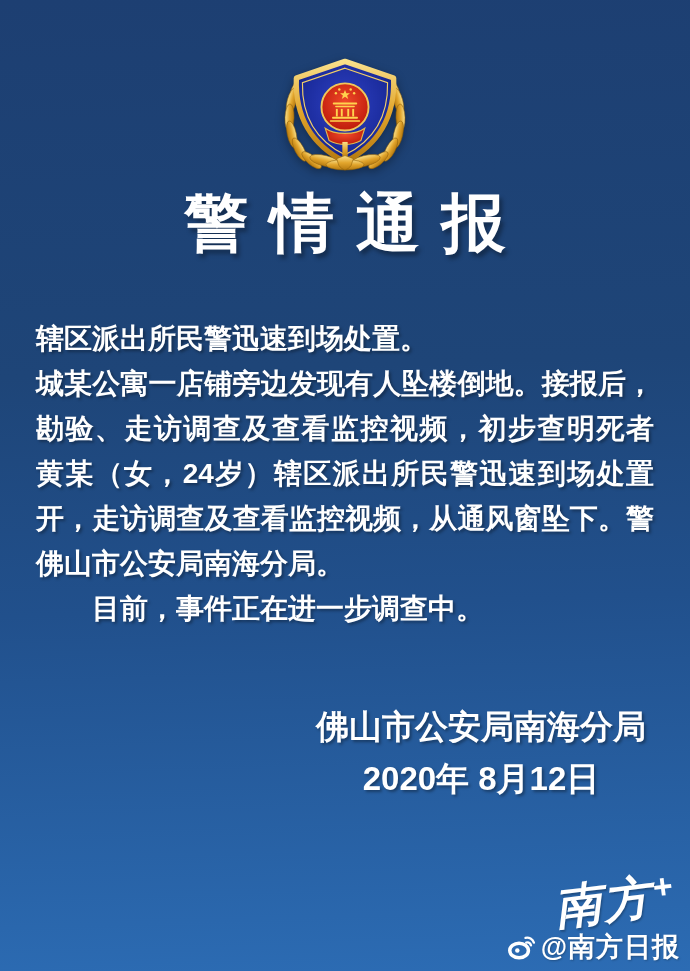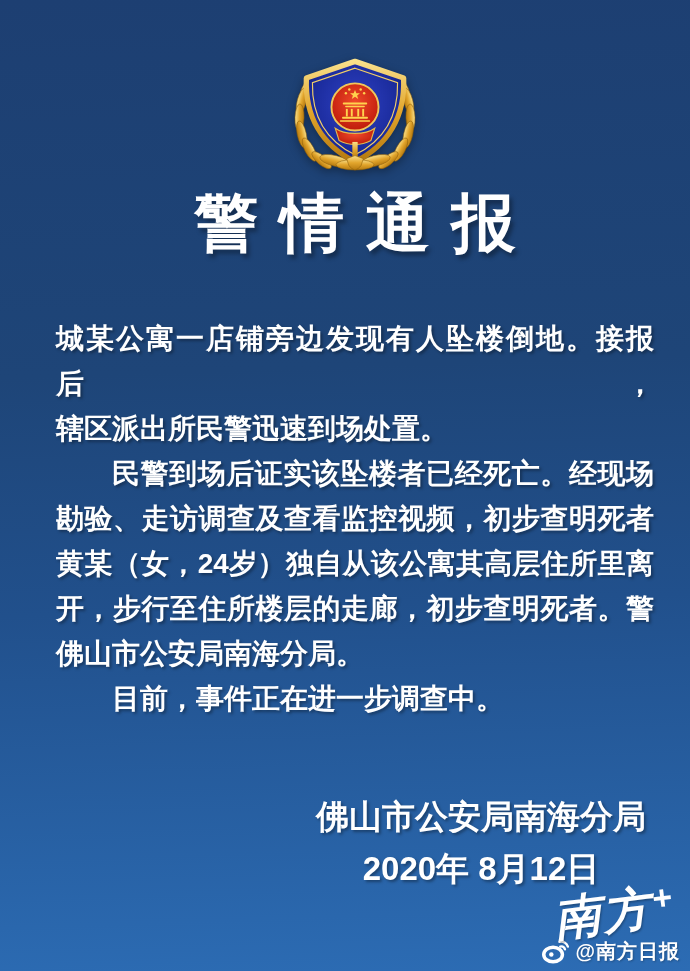--- a/index.html
+++ b/index.html
@@ -8,21 +8,20 @@
     font-family: "Liberation Sans", "DejaVu Sans", sans-serif;
     color: #ffffff;
     overflow: hidden;
   }
   .page {
     position: relative;
     width: 690px;
     height: 971px;
     background: linear-gradient(178deg, #1d3f72 0%, #1e4578 38%, #21508c 62%, #2c6cb4 100%);
     overflow: hidden;
-    padding-left: 20px;
   }
   .emblem {
     display: block;
     width: 152px;
     height: 125px;
     margin: 46px auto 0;
     filter: drop-shadow(0 3px 5px rgba(0,0,0,0.35));
   }
   .title {
     margin-top: 14px;
@@ -76,25 +75,25 @@
     text-shadow: 1px 2px 2px rgba(0,0,0,0.25);
   }
   .plus {
     font-size: 34px;
     line-height: 32px;
     font-weight: bold;
     margin-left: 2px;
   }
   .credit-row {
     display: flex;
-    align-items: flex-start;
+    align-items: center;
     justify-content: flex-end;
     gap: 5px;
     margin-top: 0px;
-    font-size: 20px;
+    font-size: 27px;
     font-weight: bold;
     letter-spacing: 1px;
     text-shadow: 1px 1px 2px rgba(0,0,0,0.25);
   }
   .weibo-icon { width: 28px; height: 26px; }
 </style>
 </head>
 <body>
 
 <div class="page">
@@ -157,28 +156,27 @@
 
     <path d="M74,108 C86,117 114,117 126,108 L121,124 C108,131 92,131 79,124 Z" fill="url(#redDisc)" stroke="#e3b84e" stroke-width="1.5"></path>
     <rect x="96.5" y="126" width="7" height="22" fill="url(#gold)"></rect>
     <path d="M100,144 l11,4 -3,9 c-2,3 -5,5 -8,6 c-3,-1 -6,-3 -8,-6 l-3,-9 Z" fill="url(#gold)" stroke="#8a5c08" stroke-width="0.7"></path>
   </svg>
 
   <h1 class="title">警情通报</h1>
 
   <div class="notice-body">
     <div>
+      <div class="line last">辖区派出所民警迅速到场处置。</div>
       <div class="line">城某公寓一店铺旁边发现有人坠楼倒地。接报后，</div>
-      <div class="line last">辖区派出所民警迅速到场处置。</div>
     </div>
     <div>
-      <div class="line indent">民警到场后证实该坠楼者已经死亡。经现场</div>
       <div class="line">勘验、走访调查及查看监控视频，初步查明死者</div>
-      <div class="line">黄某（女，24岁）独自从该公寓其高层住所里离</div>
-      <div class="line">开，步行至住所楼层的走廊，初步查明死者。警</div>
+      <div class="line">黄某（女，24岁）辖区派出所民警迅速到场处置</div>
+      <div class="line">开，走访调查及查看监控视频，从通风窗坠下。警</div>
       <div class="line last">佛山市公安局南海分局。</div>
     </div>
     <div>
       <div class="line last indent">目前，事件正在进一步调查中。</div>
     </div>
   </div>
 
   <div class="signature">
     <div>佛山市公安局南海分局</div>
     <div>2020年 8月12日</div>

